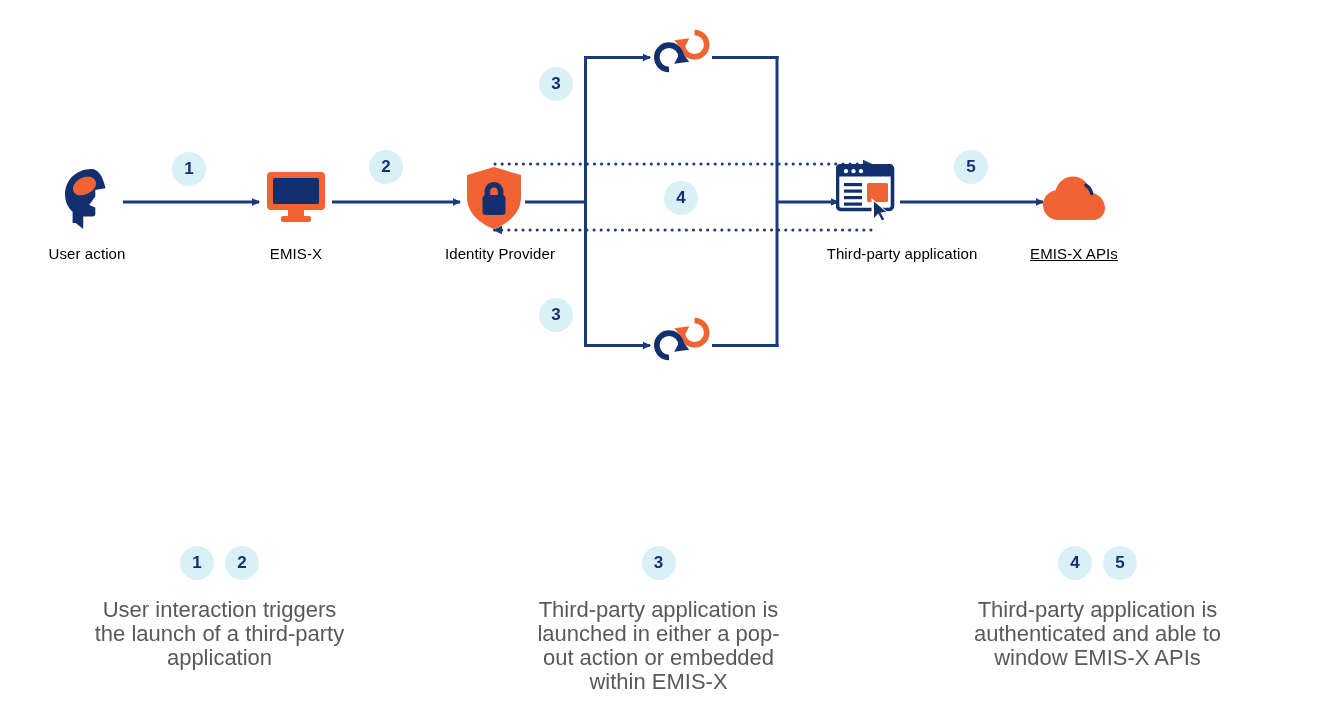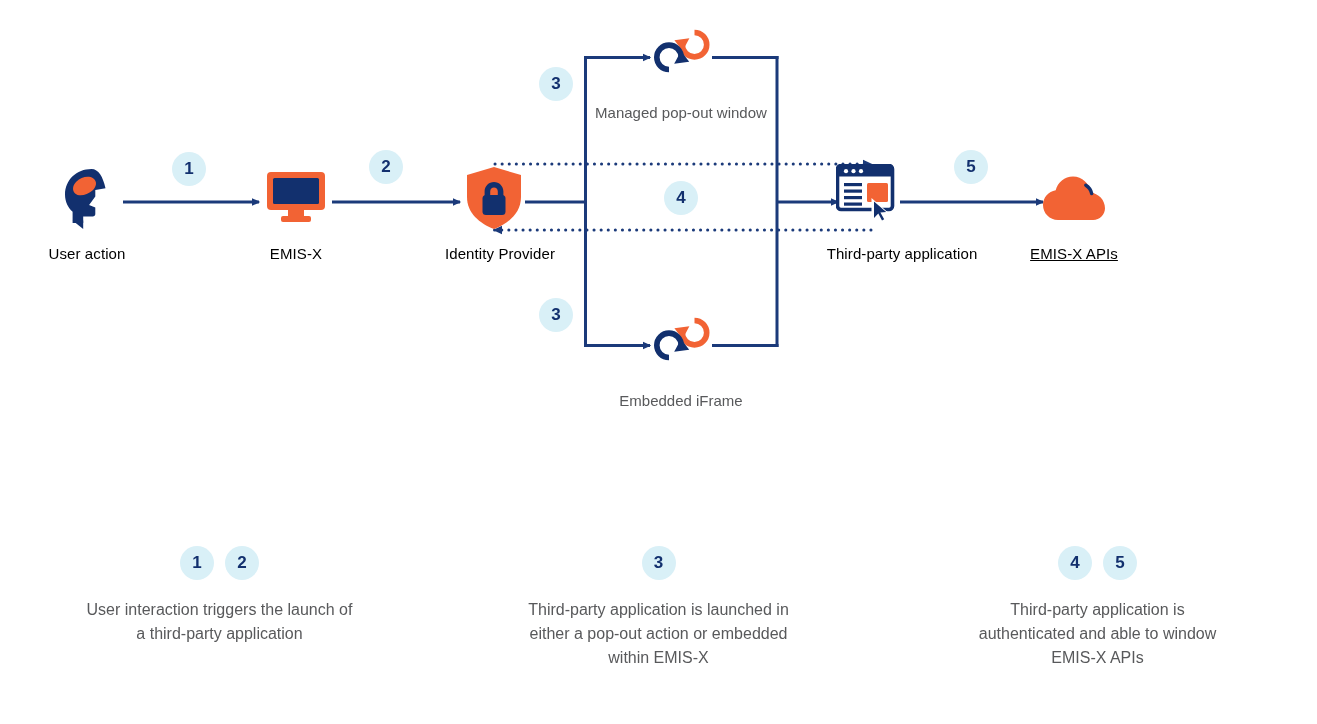--- a/index.html
+++ b/index.html
@@ -90,21 +90,21 @@
     background: #d9f0f7;
     color: #12306e;
     font-size: 17px;
     font-weight: bold;
     display: flex;
     align-items: center;
     justify-content: center;
   }
   .legend-text {
     margin-top: 12px;
-    font-size: 16px;
+    font-size: 22px;
     line-height: 24px;
     color: #58595b;
     text-align: center;
     max-width: 268px;
   }
   .icon-wrap {
     position: absolute;
     transform: translate(-50%, -50%);
     line-height: 0;
   }
@@ -224,22 +224,20 @@
   <div class="badge" style="left:681px; top:198px;">4</div>
   <div class="badge" style="left:556px; top:315px;">3</div>
   <div class="badge" style="left:971px; top:167px;">5</div>
 
   <div class="node-label" style="left:87px; top:244px;">User action</div>
   <div class="node-label" style="left:296px; top:244px;">EMIS-X</div>
   <div class="node-label" style="left:500px; top:244px;">Identity Provider</div>
   <div class="node-label" style="left:902px; top:244px;">Third-party application</div>
   <div class="node-label" style="left:1074px; top:244px;text-decoration:underline;">EMIS-X APIs</div>
 
-  <div class="branch-label" style="left:681px; top:101px;">Managed pop-out window</div>
-  <div class="branch-label" style="left:681px; top:389px;">Embedded iFrame</div>
 
   <div class="legend">
 
     <div class="legend-col">
       <div class="legend-badges">
         <div class="legend-badge">1</div>
         <div class="legend-badge">2</div>
       </div>
       <div class="legend-text">User interaction triggers the launch of a third-party application</div>
     </div>

